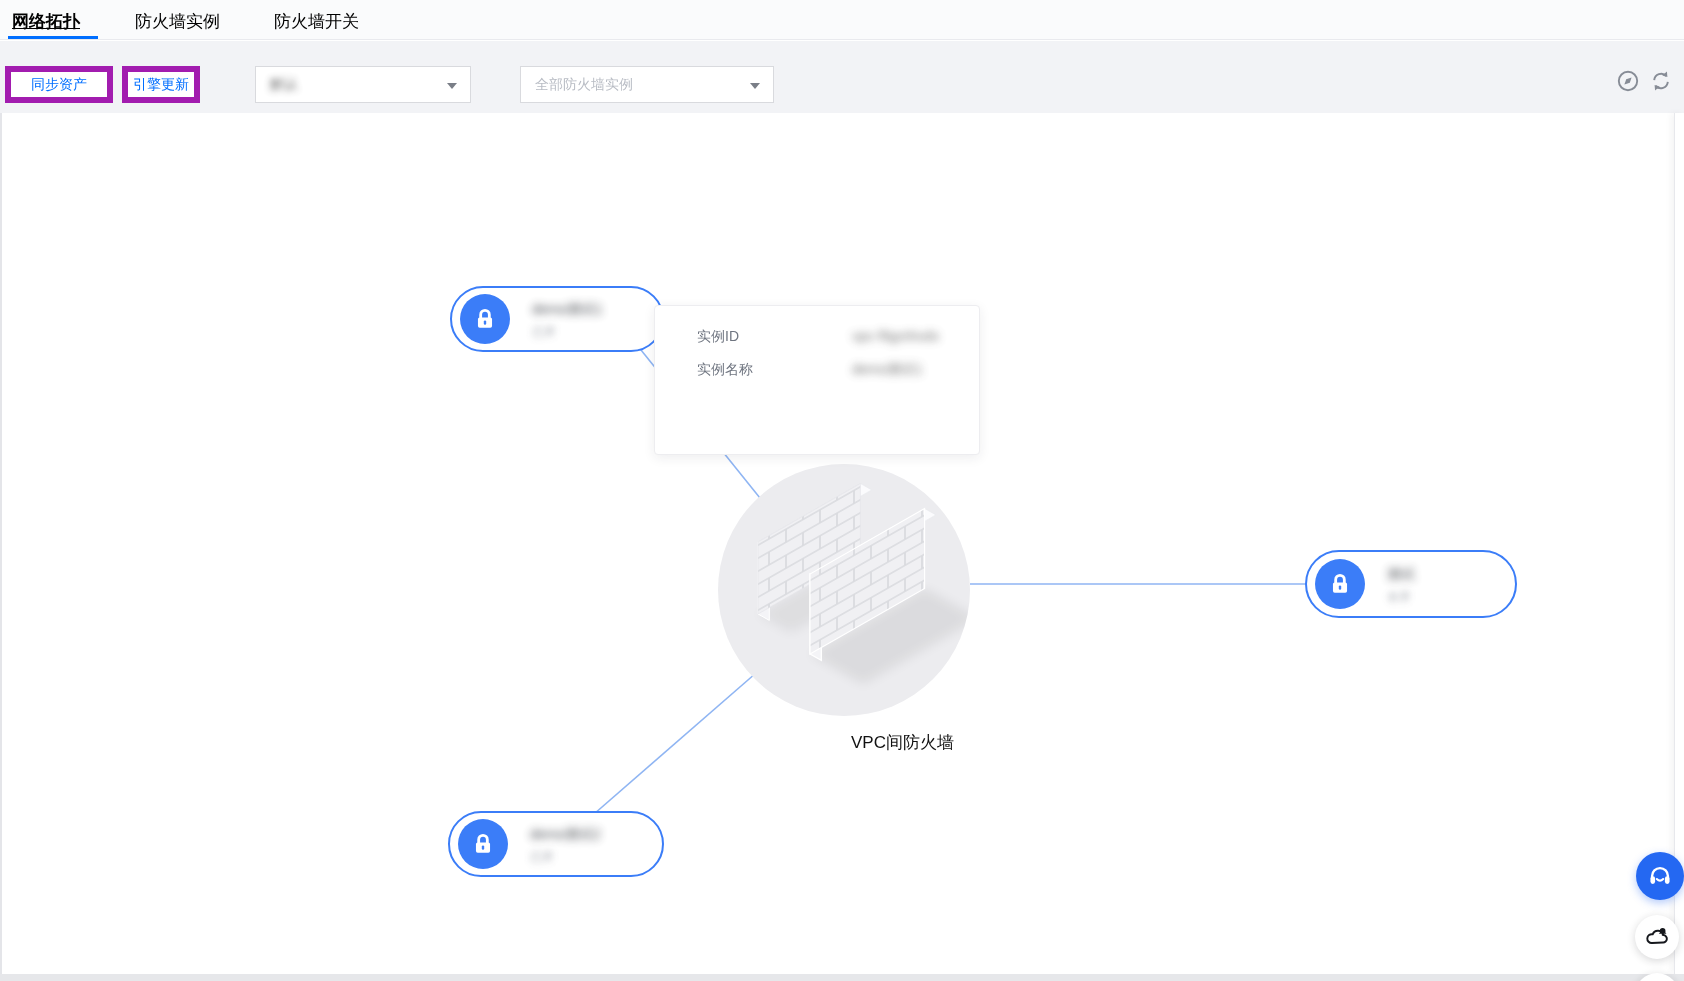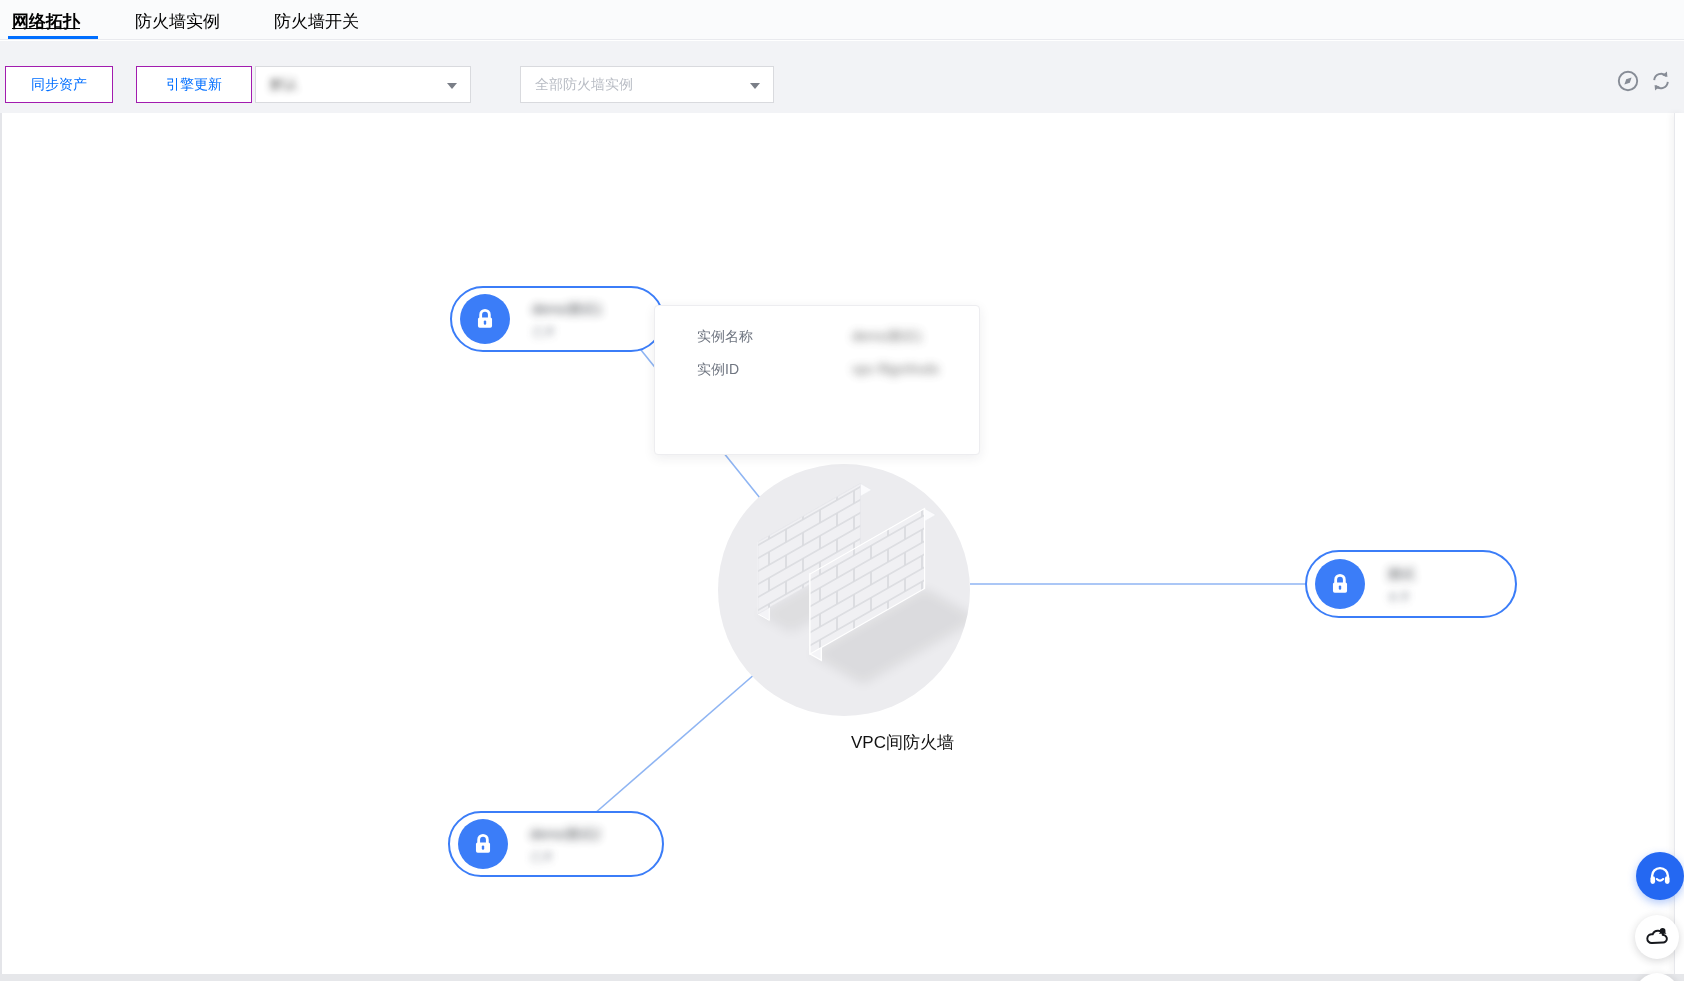--- a/index.html
+++ b/index.html
@@ -9,21 +9,21 @@
 
   
   .tabbar { position:absolute; left:0; top:0; width:1684px; height:40px;
             background:#fafbfc; border-bottom:1px solid #e9eaee; }
   .tab { position:absolute; top:10px; font-size:17px; color:#000000; cursor:pointer; white-space:nowrap; }
   .tab.active { color:#000; font-weight:bold;text-decoration:underline; }
   .tab-underline { position:absolute; left:8px; top:36px; width:90px; height:3px; background:#006eff; }
 
   
   .toolbar { position:absolute; left:0; top:41px; width:1684px; height:72px; background:#f2f3f6; }
-  .btn { position:absolute; top:25px; height:37px; background:#fff; border:1px solid #a21caf;
+  .btn { position:absolute; top:25px; height:37px; background:#fff; border:6px solid #a21caf;
          color:#006eff; font-size:14px; display:flex; align-items:center; justify-content:center;
          cursor:pointer; }
   .dd { position:absolute; top:25px; height:37px; background:#fff; border:1px solid #d9dade;
         display:flex; align-items:center; padding:0 14px; font-size:14px; cursor:pointer; }
   .dd .caret { position:absolute; right:13px; top:16px; width:0; height:0;
                border-left:5px solid transparent; border-right:5px solid transparent;
                border-top:6px solid #7a7e87; }
   .dd-value-redacted { color:#333; filter:blur(3.5px); opacity:.8; }
   .dd-placeholder { color:#b8bcc4; }
   .tool-icon { position:absolute; top:68px; width:26px; height:26px; cursor:pointer; }
@@ -79,21 +79,21 @@
 
   <div class="tabbar">
     <div class="tab active" style="left:12px">网络拓扑</div>
     <div class="tab" style="left:135px">防火墙实例</div>
     <div class="tab" style="left:274px">防火墙开关</div>
     <div class="tab-underline"></div>
   </div>
 
   <div class="toolbar">
     <div class="btn" style="left:5px;width:108px">同步资产</div>
-    <div class="btn" style="left:136px;width:116px">引擎更新</div>
+    <div class="btn" style="left:122px;width:78px">引擎更新</div>
 
     <div class="dd" style="left:255px;width:216px">
       <span class="dd-value-redacted">默认</span>
       <span class="caret"></span>
     </div>
     <div class="dd" style="left:520px;width:254px">
       <span class="dd-placeholder">全部防火墙实例</span>
       <span class="caret"></span>
     </div>
 
@@ -182,26 +182,26 @@
           <rect x="5.5" y="10.5" width="13" height="9.5" rx="1.6" fill="#fff"></rect>
           <rect x="10.9" y="13.3" width="2.2" height="4" rx="1.1" fill="#3b7df8"></rect>
         </svg>
       </div>
       <div class="pname" style="top:14px">测试</div>
       <div class="pstatus" style="top:37px">全开</div>
     </div>
 
     <div class="tooltip">
       <div class="t-row">
+        <span class="t-label">实例ID</span>
+        <span class="t-value">vpc-f9gmhvdx</span>
+      </div>
+      <div class="t-row">
         <span class="t-label">实例名称</span>
         <span class="t-value">demo测试1</span>
-      </div>
-      <div class="t-row">
-        <span class="t-label">实例ID</span>
-        <span class="t-value">vpc-f9gmhvdx</span>
       </div>
     </div>
 
   </div>
 
   <div class="right-strip"></div>
   <div class="bottom-strip"></div>
 
   <div class="fab fab-chat">
     <svg width="28" height="28" viewBox="0 0 24 24">

